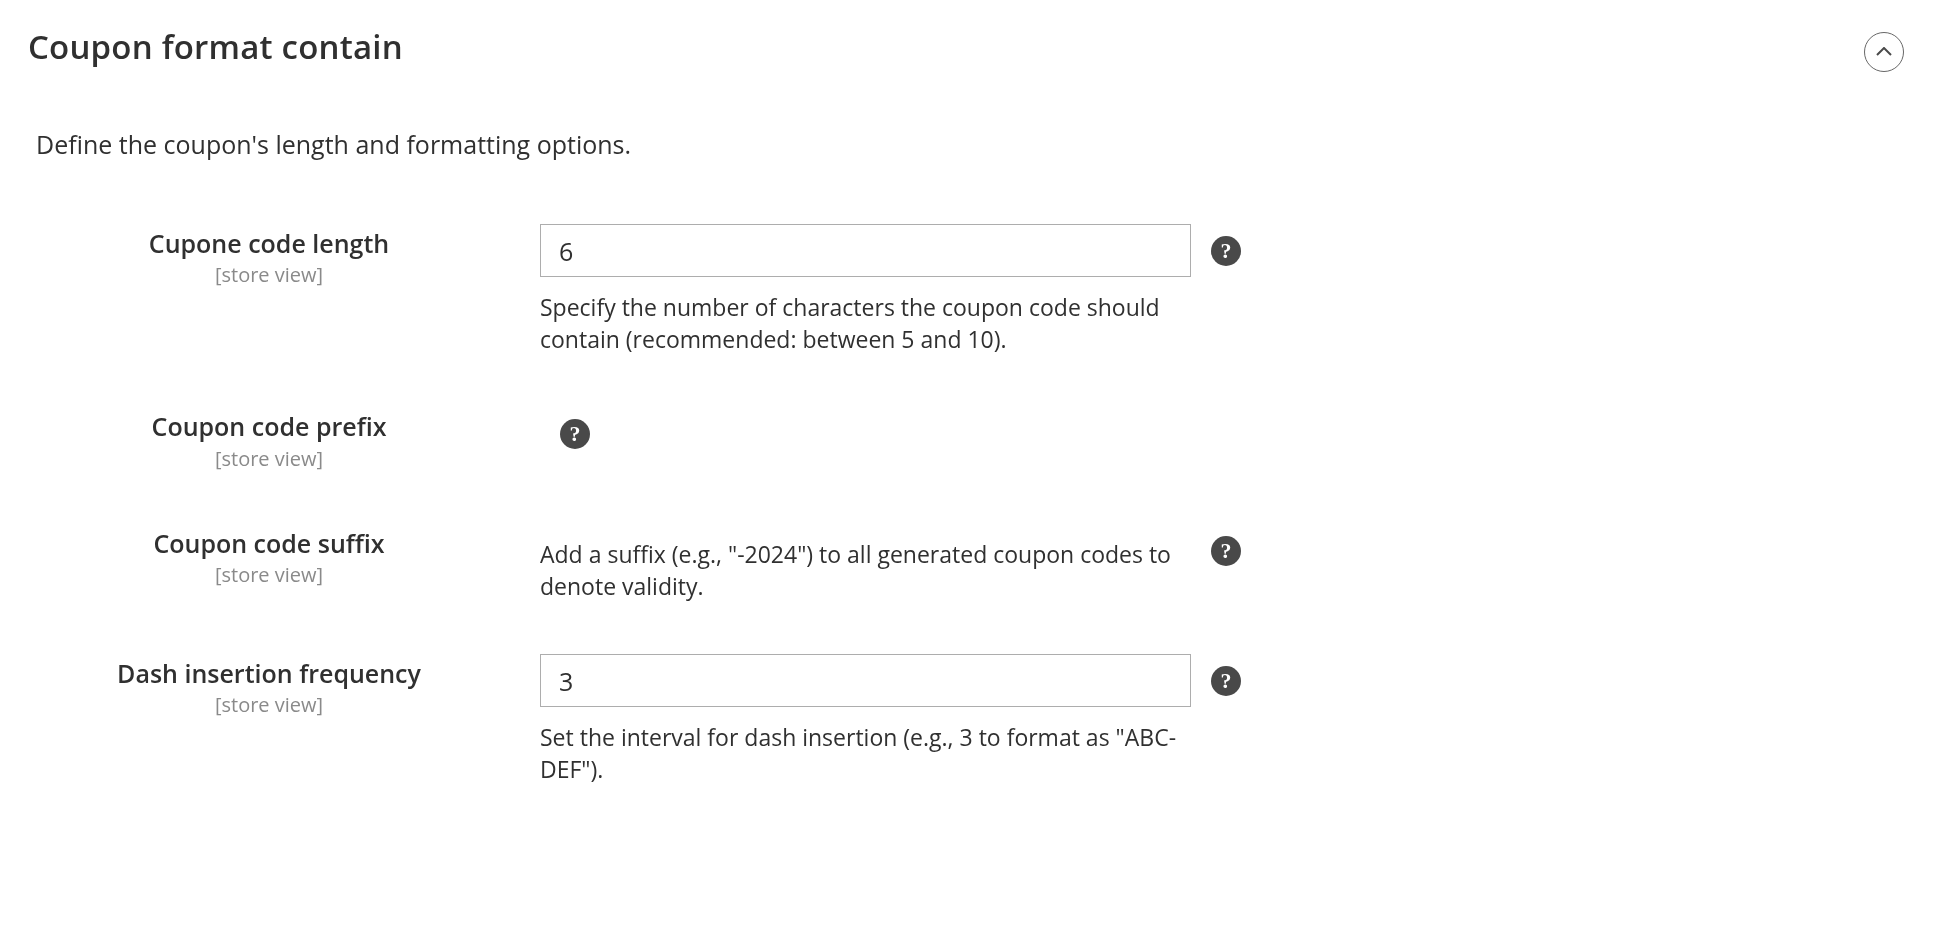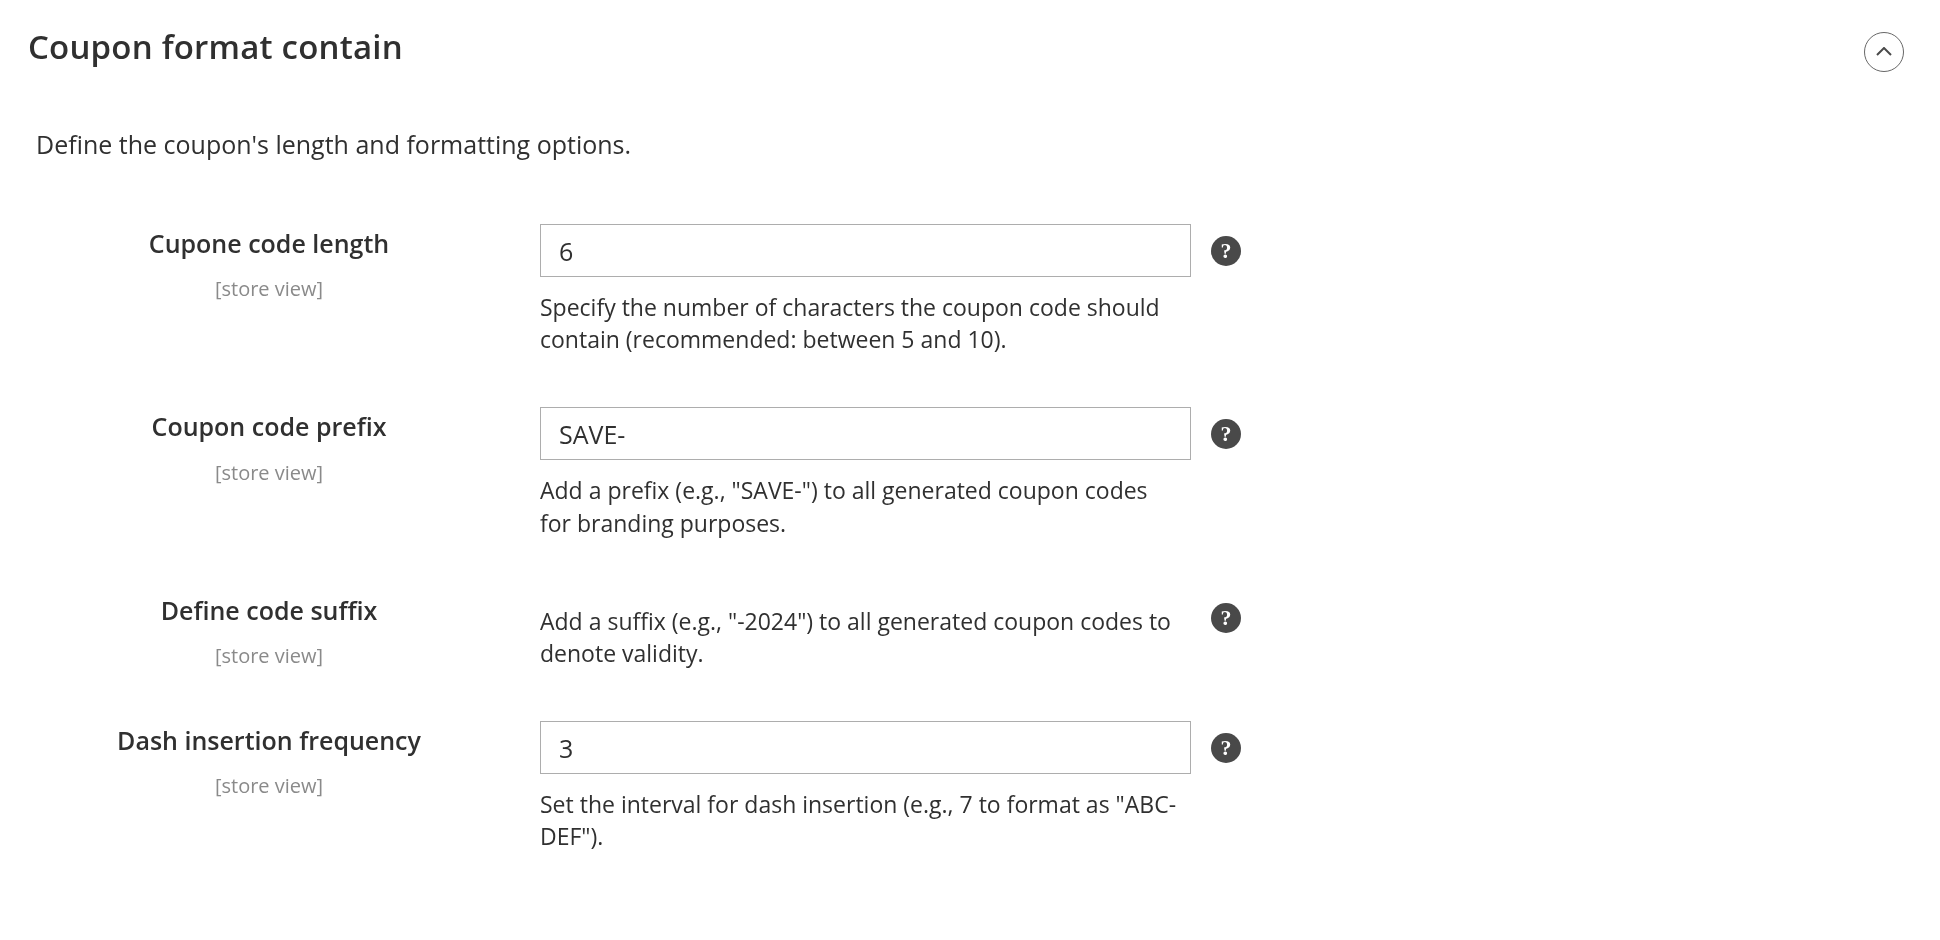--- a/index.html
+++ b/index.html
@@ -74,21 +74,21 @@
   }
   .field-label {
     font-size: 25px;
     font-weight: 600;
     color: #303030;
     line-height: 1.25;
   }
   .field-scope {
     font-size: 20px;
     color: #8a8a8a;
-    margin-top: 16px;
+    margin-top: 2px;
   }
   .input-col {
     width: 651px;
   }
   .text-input {
     width: 100%;
     height: 53px;
     box-sizing: border-box;
     border: 1px solid #adadad;
     padding: 0 18px;
@@ -154,50 +154,46 @@
       <div class="help-col">
         <div class="help-icon">?</div>
       </div>
     </div>
 
     <div class="field-row">
       <div class="label-col">
         <div class="field-label">Coupon code prefix</div>
         <div class="field-scope">[store view]</div>
       </div>
-      <div class="input-col">
-        <input type="text" class="text-input" value="SAVE-" style="">
-        <div class="field-comment">Add a prefix (e.g., "SAVE-") to all generated coupon codes for branding purposes.</div>
-      </div>
       <div class="help-col">
         <div class="help-icon">?</div>
       </div>
     </div>
 
     <div class="field-row">
       <div class="label-col">
-        <div class="field-label">Define code suffix</div>
+        <div class="field-label">Coupon code suffix</div>
         <div class="field-scope">[store view]</div>
       </div>
       <div class="input-col">
         <div class="field-comment">Add a suffix (e.g., "-2024") to all generated coupon codes to denote validity.</div>
       </div>
       <div class="help-col">
         <div class="help-icon">?</div>
       </div>
     </div>
 
     <div class="field-row">
       <div class="label-col">
         <div class="field-label">Dash insertion frequency</div>
         <div class="field-scope">[store view]</div>
       </div>
       <div class="input-col">
         <input type="text" class="text-input" value="3" style="">
-        <div class="field-comment">Set the interval for dash insertion (e.g., 7 to format as "ABC-DEF").</div>
+        <div class="field-comment">Set the interval for dash insertion (e.g., 3 to format as "ABC-DEF").</div>
       </div>
       <div class="help-col">
         <div class="help-icon">?</div>
       </div>
     </div>
 
   </div>
 </div>
 
 </body></html>

